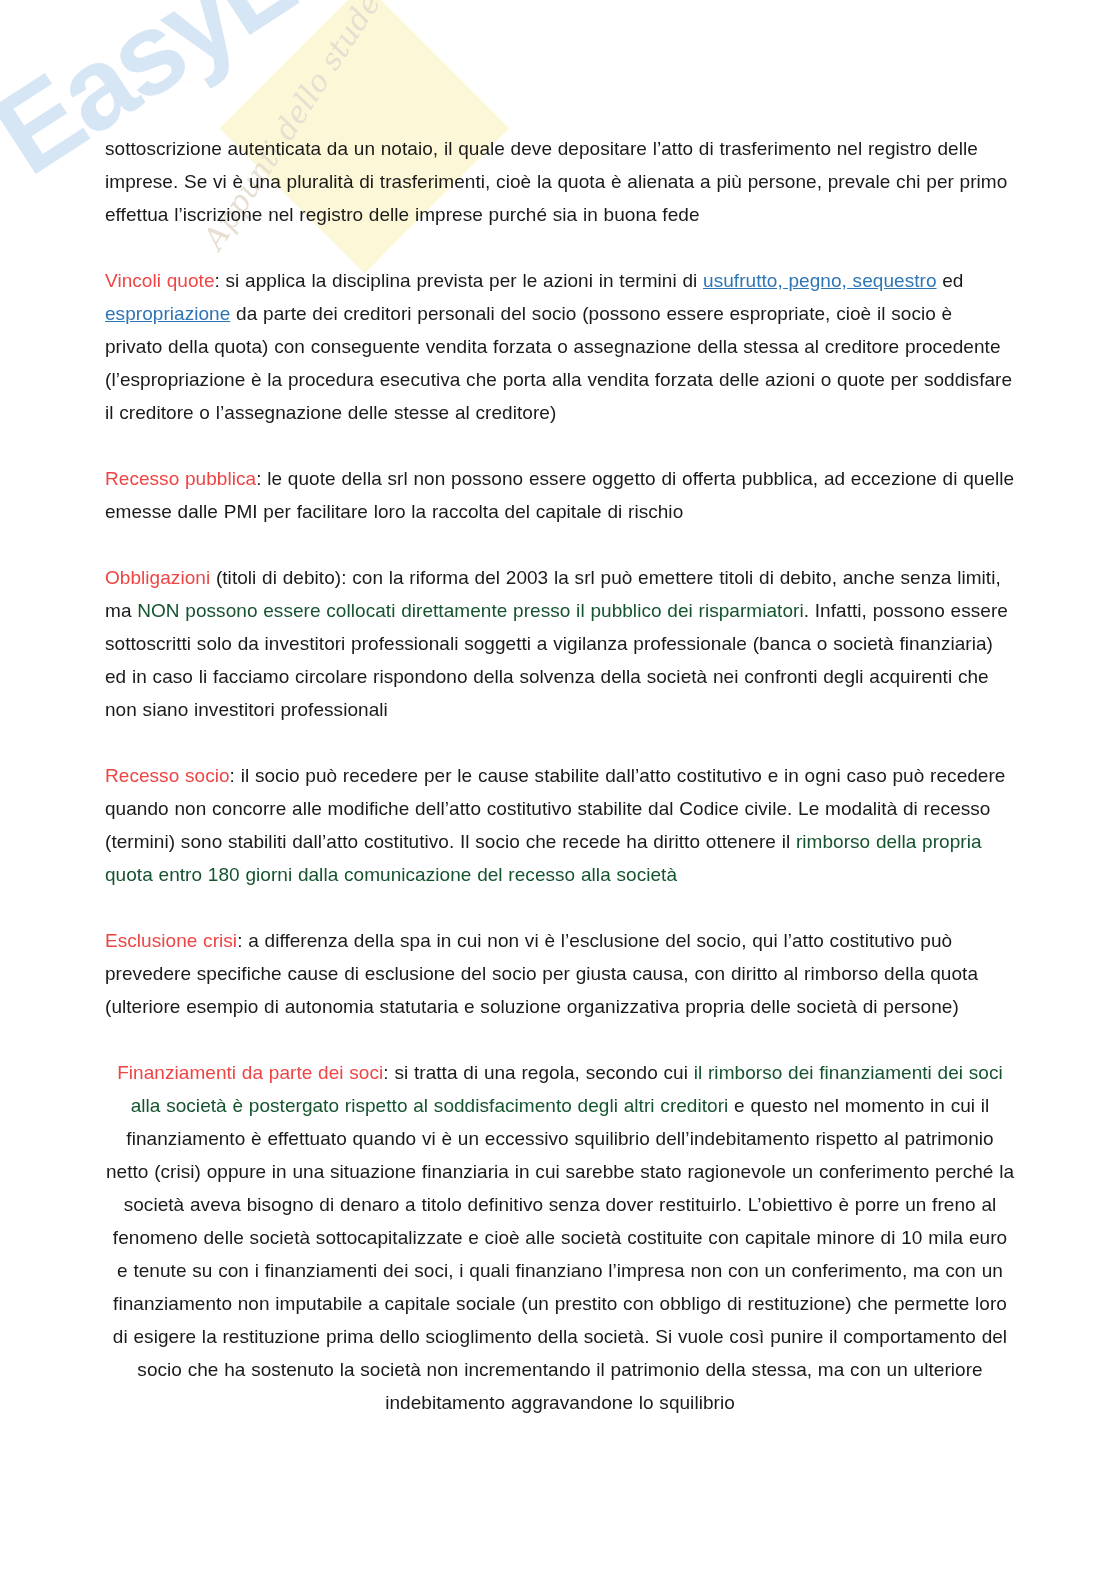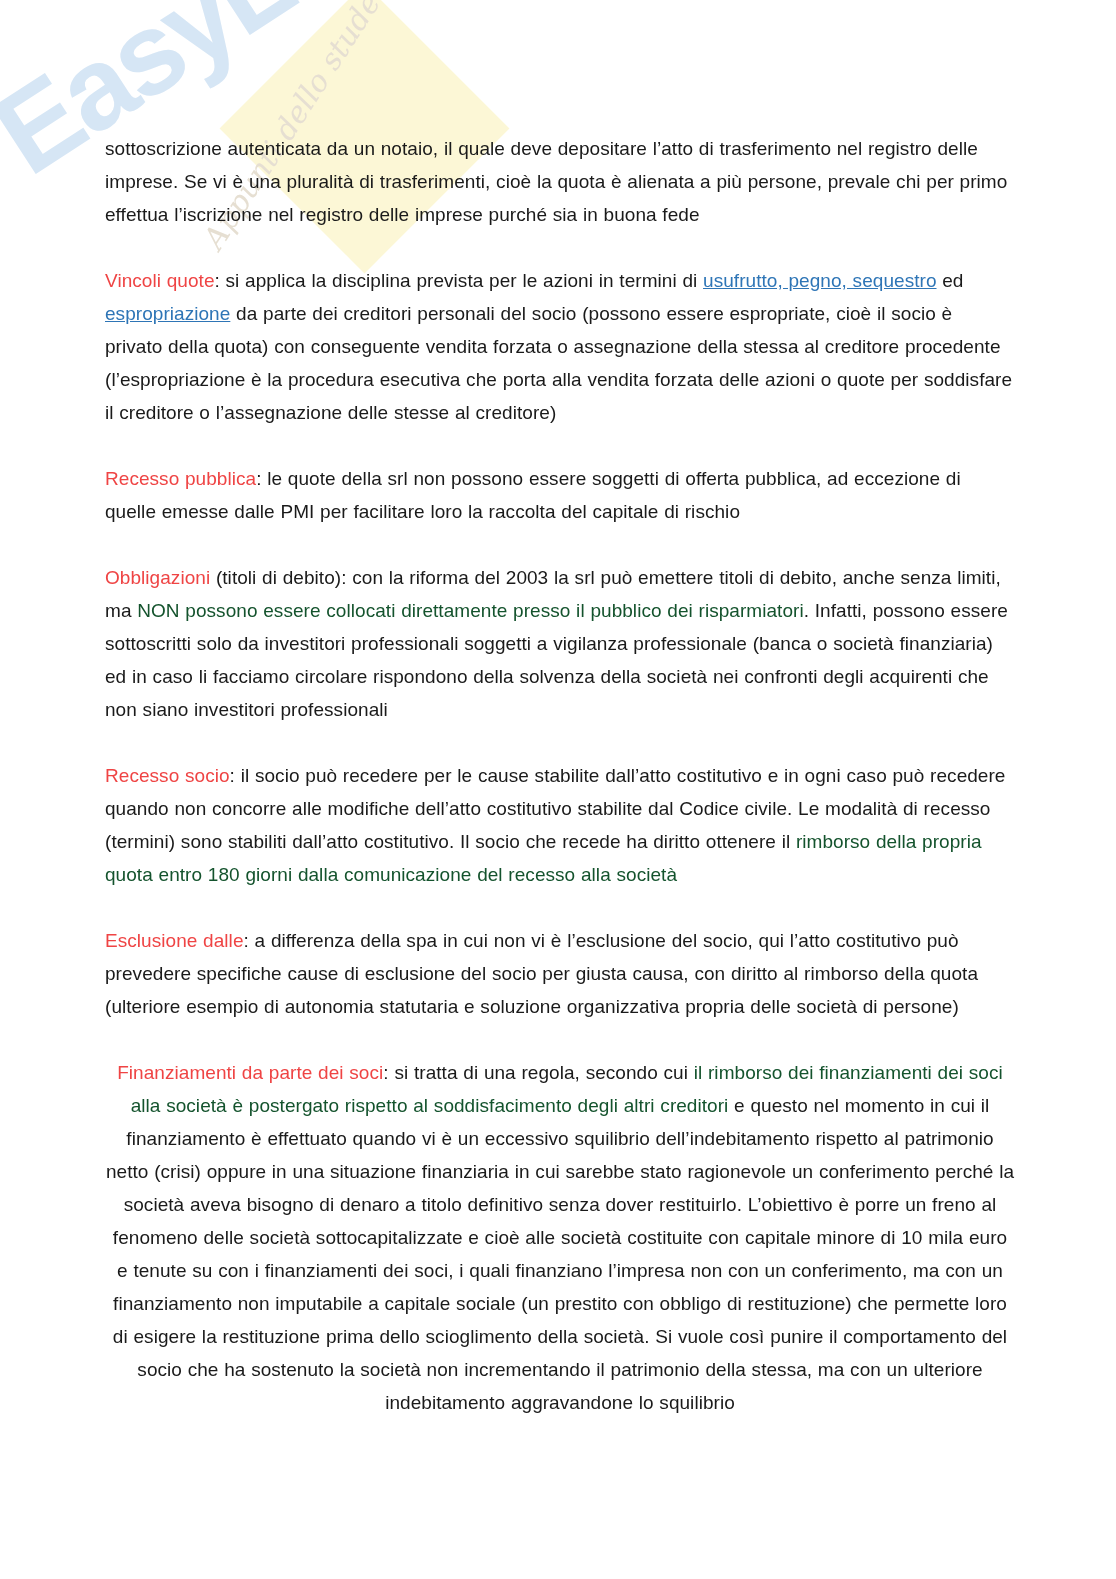--- a/index.html
+++ b/index.html
@@ -99,20 +99,20 @@
 
   <div id="watermark">
     <div class="wm-diamond"></div>
     <div class="wm-logo"><span>EasyL</span><span class="wm-dot">et</span></div>
     <div class="wm-script">Appunti dello studente</div>
   </div>
 
   <div id="content">
       <div class="para"><span>sottoscrizione autenticata da un notaio, il quale deve depositare l’atto di trasferimento nel registro delle imprese. Se vi è una pluralità di trasferimenti, cioè la quota è alienata a più persone, prevale chi per primo effettua l’iscrizione nel registro delle imprese purché sia in buona fede</span></div>
       <div class="para"><span class="head-red">Vincoli quote</span><span>: si applica la disciplina prevista per le azioni in termini di </span><span class="em-blue">usufrutto, pegno, sequestro</span><span> ed </span><span class="em-blue">espropriazione</span><span> da parte dei creditori personali del socio (possono essere espropriate, cioè il socio è privato della quota) con conseguente vendita forzata o assegnazione della stessa al creditore procedente (l’espropriazione è la procedura esecutiva che porta alla vendita forzata delle azioni o quote per soddisfare il creditore o l’assegnazione delle stesse al creditore)</span></div>
-      <div class="para"><span class="head-red">Recesso pubblica</span><span>: le quote della srl non possono essere soggetti di offerta pubblica, ad eccezione di quelle emesse dalle PMI per facilitare loro la raccolta del capitale di rischio</span></div>
+      <div class="para"><span class="head-red">Recesso pubblica</span><span>: le quote della srl non possono essere oggetto di offerta pubblica, ad eccezione di quelle emesse dalle PMI per facilitare loro la raccolta del capitale di rischio</span></div>
       <div class="para"><span class="head-red">Obbligazioni</span><span> (titoli di debito): con la riforma del 2003 la srl può emettere titoli di debito, anche senza limiti, ma </span><span class="em-red">NON possono essere collocati direttamente presso il pubblico dei risparmiatori</span><span>. Infatti, possono essere sottoscritti solo da investitori professionali soggetti a vigilanza professionale (banca o società finanziaria) ed in caso li facciamo circolare rispondono della solvenza della società nei confronti degli acquirenti che non siano investitori professionali</span></div>
       <div class="para"><span class="head-red">Recesso socio</span><span>: il socio può recedere per le cause stabilite dall’atto costitutivo e in ogni caso può recedere quando non concorre alle modifiche dell’atto costitutivo stabilite dal Codice civile. Le modalità di recesso (termini) sono stabiliti dall’atto costitutivo. Il socio che recede ha diritto ottenere il </span><span class="em-red">rimborso della propria quota entro 180 giorni dalla comunicazione del recesso alla società</span></div>
-      <div class="para"><span class="head-red">Esclusione dalle</span><span>: a differenza della spa in cui non vi è l’esclusione del socio, qui l’atto costitutivo può prevedere specifiche cause di esclusione del socio per giusta causa, con diritto al rimborso della quota (ulteriore esempio di autonomia statutaria e soluzione organizzativa propria delle società di persone)</span></div>
+      <div class="para"><span class="head-red">Esclusione crisi</span><span>: a differenza della spa in cui non vi è l’esclusione del socio, qui l’atto costitutivo può prevedere specifiche cause di esclusione del socio per giusta causa, con diritto al rimborso della quota (ulteriore esempio di autonomia statutaria e soluzione organizzativa propria delle società di persone)</span></div>
       <div class="para"><span class="head-red">Finanziamenti da parte dei soci</span><span>: si tratta di una regola, secondo cui </span><span class="em-red">il rimborso dei finanziamenti dei soci alla società è postergato rispetto al soddisfacimento degli altri creditori</span><span> e questo nel momento in cui il finanziamento è effettuato quando vi è un eccessivo squilibrio dell’indebitamento rispetto al patrimonio netto (crisi) oppure in una situazione finanziaria in cui sarebbe stato ragionevole un conferimento perché la società aveva bisogno di denaro a titolo definitivo senza dover restituirlo. L’obiettivo è porre un freno al fenomeno delle società sottocapitalizzate e cioè alle società costituite con capitale minore di 10 mila euro e tenute su con i finanziamenti dei soci, i quali finanziano l’impresa non con un conferimento, ma con un finanziamento non imputabile a capitale sociale (un prestito con obbligo di restituzione) che permette loro di esigere la restituzione prima dello scioglimento della società. Si vuole così punire il comportamento del socio che ha sostenuto la società non incrementando il patrimonio della stessa, ma con un ulteriore indebitamento aggravandone lo squilibrio</span></div>
     </div>
 
 </div>
 
 </body></html>

